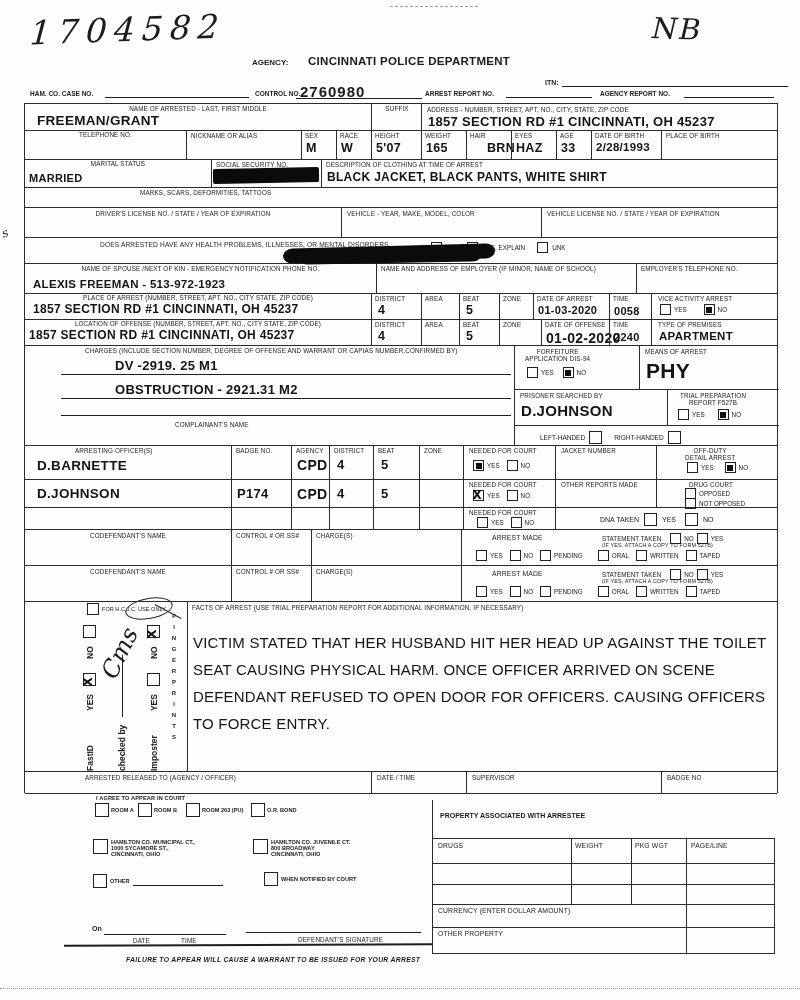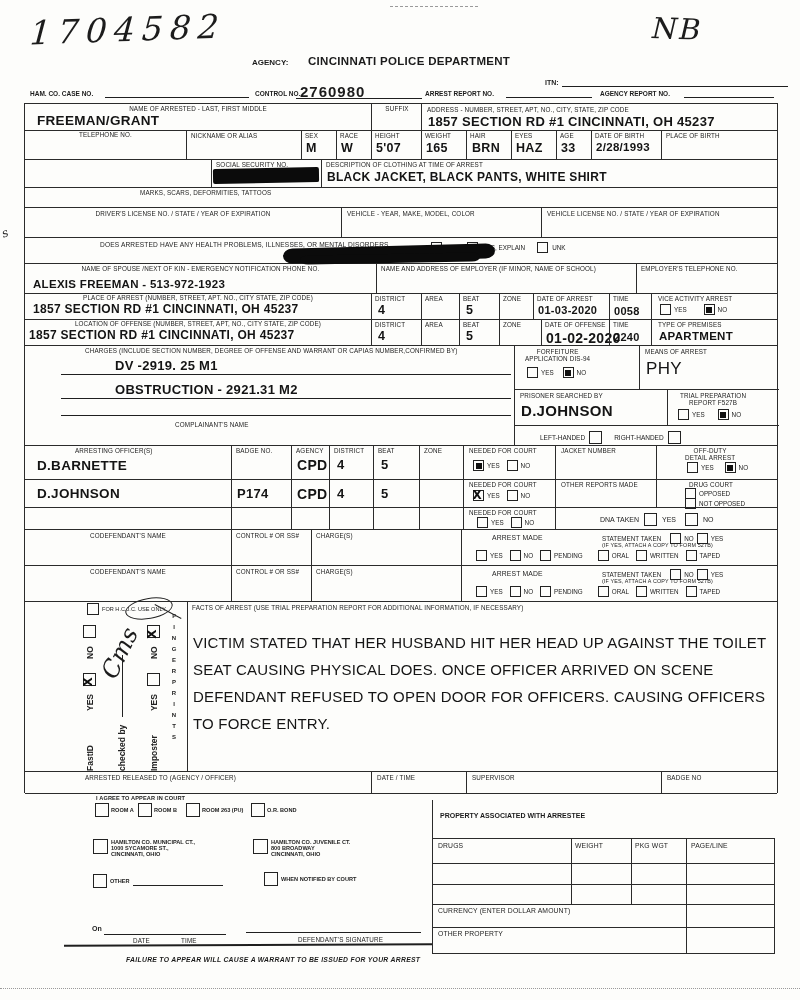--- a/index.html
+++ b/index.html
@@ -85,40 +85,44 @@
       <div class="cell" style="left:346px;width:50px">
           <div class="lbl" style="left:3px;top:2px">HEIGHT</div>
           <div class="val" style="left:4px;top:11px">5'07</div>
         </div>
       <div class="cell" style="left:396px;width:45px">
           <div class="lbl" style="left:3px;top:2px">WEIGHT</div>
           <div class="val" style="left:4px;top:11px">165</div>
         </div>
       <div class="cell" style="left:441px;width:45px">
           <div class="lbl" style="left:3px;top:2px">HAIR</div>
-          <div class="val" style="left:5px;top:11px">BRN</div>
+          <div class="val" style="left:20px;top:11px">BRN</div>
         </div>
       <div class="cell" style="left:486px;width:45px">
           <div class="lbl" style="left:3px;top:2px">EYES</div>
           <div class="val" style="left:4px;top:11px">HAZ</div>
         </div>
       <div class="cell" style="left:531px;width:35px">
           <div class="lbl" style="left:3px;top:2px">AGE</div>
           <div class="val" style="left:4px;top:11px">33</div>
         </div>
       <div class="cell" style="left:566px;width:70px">
           <div class="lbl" style="left:3px;top:2px">DATE OF BIRTH</div>
           <div class="val" style="left:4px;top:11px;font-size:11.5px">2/28/1993</div>
         </div>
       <div class="cell" style="left:636px;width:116px">
           <div class="lbl" style="left:4px;top:2px">PLACE OF BIRTH</div>
         </div>
     </div>
 
     <div class="row" style="top:55px;height:28px">
+      <div class="cell first" style="left:0;width:186px">
+        <div class="lbl lblc">MARITAL STATUS</div>
+        <div class="val" style="left:4px;top:13px;font-size:11px">MARRIED</div>
+      </div>
       <div class="cell" style="left:186px;width:110px">
         <div class="lbl" style="left:4px;top:2px">SOCIAL SECURITY NO.</div>
       </div>
       <div class="cell" style="left:296px;width:456px">
         <div class="lbl" style="left:4px;top:2px">DESCRIPTION OF CLOTHING AT TIME OF ARREST</div>
         <div class="val" style="left:5px;top:11px;font-size:12px">BLACK JACKET, BLACK PANTS, WHITE SHIRT</div>
       </div>
     </div>
 
     <div class="row" style="top:83px;height:20px">
@@ -249,21 +253,21 @@
 APPLICATION DIS-94</div>
           <div class="cbrow" style="left:12px;top:22px;gap:3px">
             <span class="cb cb-empty"></span>
             <span>YES</span>
             <span class="cb cb-filled" style="margin-left:6px"></span>
             <span>NO</span>
           </div>
         </div>
         <div class="abs" style="left:124px;top:0;width:139px;height:44px;border-left:1px solid #2b2b2b;border-bottom:1px solid #2b2b2b">
           <div class="lbl" style="left:5px;top:3px">MEANS OF ARREST</div>
-          <div class="val" style="left:6px;top:14px;font-size:17px;font-weight:400">PHY</div>
+          <div class="val" style="left:6px;top:14px;font-size:21px;font-weight:700">PHY</div>
         </div>
 
         <div class="abs" style="left:0;top:44px;width:152px;height:36px;border-bottom:1px solid #2b2b2b">
           <div class="lbl" style="left:5px;top:3px">PRISONER SEARCHED BY</div>
           <div class="val" style="left:6px;top:13px;font-size:15px;font-weight:700">D.JOHNSON</div>
         </div>
         <div class="abs" style="left:152px;top:44px;width:111px;height:36px;border-left:1px solid #2b2b2b;border-bottom:1px solid #2b2b2b">
           <div class="lbl pre" style="left:12px;top:3px;text-align:center;white-space:pre-line">TRIAL PREPARATION
 REPORT  F527B</div>
           <div class="cbrow" style="left:10px;top:20px;gap:3px">
@@ -464,21 +468,21 @@
           <span class="cb cb-empty" style="width:11px;height:11px"></span>
           <span style="margin-left:6px">NO</span>
           <span class="cb cb-x" style="width:11px;height:11px"></span>
         </div>
         <div class="abs hand" style="left:68px;top:38px;font-size:24px;transform:rotate(-64deg)">Cms</div>
         <div class="vert" style="left:146px;top:12px">FINGERPRINTS</div>
       </div>
       <div class="cell" style="left:162px;width:590px">
         <div class="lbl" style="left:4px;top:3px">FACTS OF ARREST (USE TRIAL PREPARATION REPORT FOR ADDITIONAL INFORMATION, IF NECESSARY)</div>
         <div class="abs pre" style="left:5px;top:28px;width:575px;font-size:15px;line-height:27px;font-weight:500;letter-spacing:.2px;color:#151515">VICTIM STATED THAT HER HUSBAND HIT HER HEAD UP AGAINST THE TOILET
-SEAT CAUSING PHYSICAL DOES. ONCE OFFICER ARRIVED ON SCENE
+SEAT CAUSING PHYSICAL HARM. ONCE OFFICER ARRIVED ON SCENE
 DEFENDANT REFUSED TO OPEN DOOR FOR OFFICERS. CAUSING OFFICERS
 TO FORCE ENTRY.</div>
       </div>
     </div>
 
     <div class="row" style="top:667px;height:22px">
       <div class="cell first" style="left:0;width:346px">
           <div class="lbl" style="left:60px;top:3px">ARRESTED RELEASED TO (AGENCY / OFFICER)</div>
         </div>
       <div class="cell" style="left:346px;width:95px">

